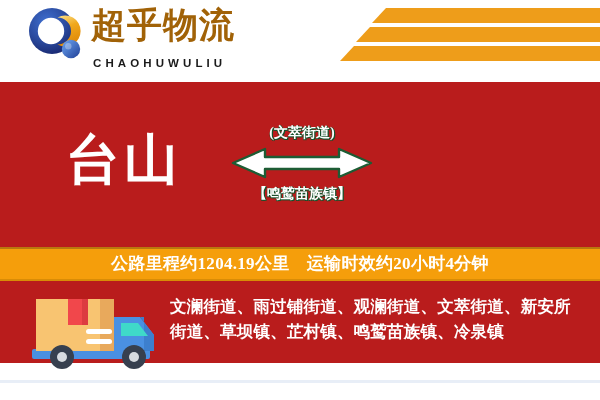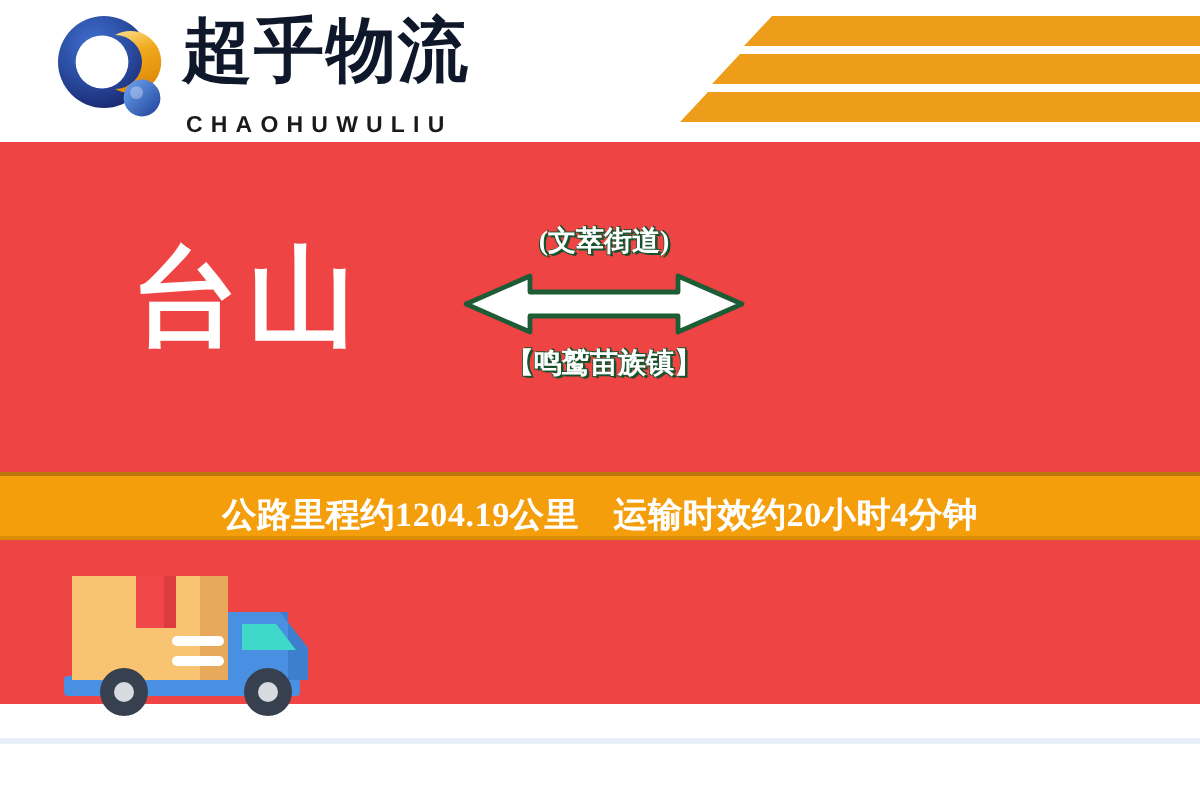--- a/index.html
+++ b/index.html
@@ -42,21 +42,21 @@
   }
   .logo-wordmark {
     margin-left: 7px;
     padding-top: 1px;
   }
   .brand-cn {
     font-family: "Liberation Serif", "DejaVu Serif", serif;
     font-weight: bold;
     font-size: 35px;
     line-height: 38px;
-    color: #0f172a;
+    color: #a16207;
     letter-spacing: 1px;
     white-space: nowrap;
   }
   .brand-en {
     font-family: "Liberation Sans", sans-serif;
     font-weight: bold;
     font-size: 11.5px;
     line-height: 13px;
     color: #1a1a1a;
     letter-spacing: 4.1px;
@@ -68,24 +68,24 @@
     position: absolute;
     left: 340px;
     top: 6px;
     width: 260px;
     height: 56px;
   }
 
   
   .blue-panel {
     position: absolute;
-    left: 0; top: 71px;
+    left: 0; top: 82px;
     width: 600px;
     height: 281px;
-    background: #ef4444;
+    background: #b91c1c;
   }
 
   .route-row {
     position: absolute;
     left: 0; top: 0;
     width: 600px;
     height: 165px;
   }
   .city {
     position: absolute;
@@ -132,21 +132,21 @@
     position: absolute;
     left: 0;
     top: 165px;
     width: 600px;
     height: 34px;
     background: #F59E0B;
     border-top: 2px solid #b9770e;
     border-bottom: 2px solid #d98c06;
     box-sizing: border-box;
     display: flex;
-    align-items: flex-end;
+    align-items: center;
     justify-content: center;
   }
   .info-bar-text {
     font-family: "Liberation Serif", "DejaVu Serif", serif;
     font-weight: bold;
     font-size: 17px;
     line-height: 20px;
     color: #ffffff;
     white-space: pre;
     letter-spacing: 0.3px;
@@ -277,18 +277,19 @@
           <path d="M112 28 L126 46 L126 62 L116 62 L116 28 Z" fill="#3d7fce"></path>
 
           <path d="M93 34 L110 34 L120 47 L93 47 Z" fill="#3fd9c9"></path>
 
           <circle cx="34" cy="68" r="12" fill="#37404f"></circle>
           <circle cx="34" cy="68" r="5" fill="#d7dbe0"></circle>
           <circle cx="106" cy="68" r="12" fill="#37404f"></circle>
           <circle cx="106" cy="68" r="5" fill="#d7dbe0"></circle>
         </svg>
       </div>
+      <div class="coverage-text">文澜街道、雨过铺街道、观澜街道、文萃街道、新安所街道、草坝镇、芷村镇、鸣鹫苗族镇、冷泉镇</div>
     </div>
 
     <div class="bottom-rule"></div>
   </div>
 
 </div>
 
 </body></html>

